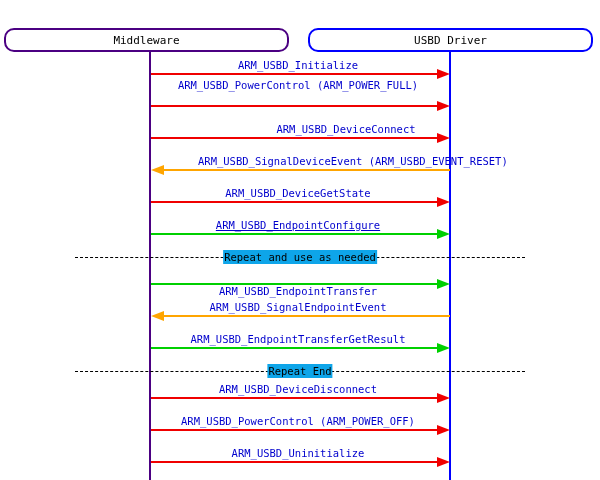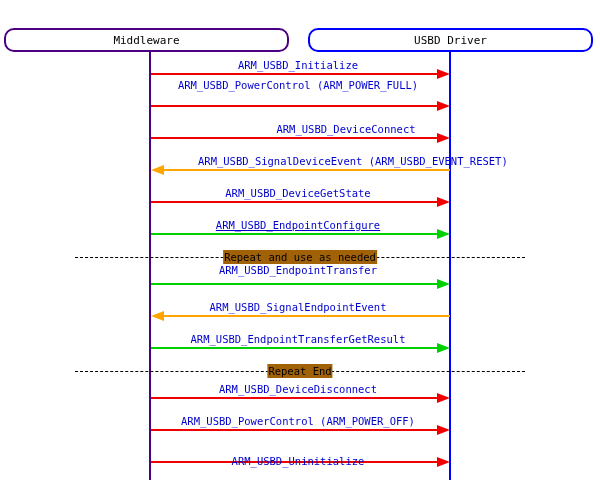--- a/index.html
+++ b/index.html
@@ -66,21 +66,21 @@
     position: absolute;
     left: 75px;
     width: 450px;
     border-top: 1px dashed #000000;
     z-index: 2;
   }
   .sep-label {
     position: absolute;
     left: 50%;
     transform: translateX(-50%);
-    background: #a16207;
+    background: #0ea5e9;
     padding: 0 1px;
     font-size: 10.5px;
     line-height: 14px;
     color: #000000;
     white-space: nowrap;
     z-index: 4;
   }
 </style>
 </head>
 <body>
@@ -112,34 +112,34 @@
       <div class="msg-line" style="top: 169px; background: rgb(255, 165, 0); left: 163px; width: 287px;"></div>
       <div class="arrowhead" style="top: 165px; left: 151px; border-right: 13px solid rgb(255, 165, 0);"></div>
       <div class="msg-label" style="top: 187px;">ARM_USBD_DeviceGetState</div>
       <div class="msg-line" style="top: 201px; background: rgb(240, 0, 0); left: 151px; width: 286px;"></div>
       <div class="arrowhead" style="top: 197px; left: 437px; border-left: 13px solid rgb(240, 0, 0);"></div>
       <div class="msg-label" style="top: 219px; text-decoration: underline;">ARM_USBD_EndpointConfigure</div>
       <div class="msg-line" style="top: 233px; background: rgb(0, 208, 0); left: 151px; width: 286px;"></div>
       <div class="arrowhead" style="top: 229px; left: 437px; border-left: 13px solid rgb(0, 208, 0);"></div>
       <div class="sep-line" style="top: 257px;"></div>
       <div class="sep-label" style="top: 250px;">Repeat and use as needed</div>
-      <div class="msg-label" style="top: 264px;">ARM_USBD_EndpointTransfer</div>
+      <div class="msg-label" style="top: 285px;">ARM_USBD_EndpointTransfer</div>
       <div class="msg-line" style="top: 283px; background: rgb(0, 208, 0); left: 151px; width: 286px;"></div>
       <div class="arrowhead" style="top: 279px; left: 437px; border-left: 13px solid rgb(0, 208, 0);"></div>
       <div class="msg-label" style="top: 301px;">ARM_USBD_SignalEndpointEvent</div>
       <div class="msg-line" style="top: 315px; background: rgb(255, 165, 0); left: 163px; width: 287px;"></div>
       <div class="arrowhead" style="top: 311px; left: 151px; border-right: 13px solid rgb(255, 165, 0);"></div>
       <div class="msg-label" style="top: 333px;">ARM_USBD_EndpointTransferGetResult</div>
       <div class="msg-line" style="top: 347px; background: rgb(0, 208, 0); left: 151px; width: 286px;"></div>
       <div class="arrowhead" style="top: 343px; left: 437px; border-left: 13px solid rgb(0, 208, 0);"></div>
       <div class="sep-line" style="top: 371px;"></div>
       <div class="sep-label" style="top: 364px;">Repeat End</div>
       <div class="msg-label" style="top: 383px;">ARM_USBD_DeviceDisconnect</div>
       <div class="msg-line" style="top: 397px; background: rgb(240, 0, 0); left: 151px; width: 286px;"></div>
       <div class="arrowhead" style="top: 393px; left: 437px; border-left: 13px solid rgb(240, 0, 0);"></div>
       <div class="msg-label" style="top: 415px;">ARM_USBD_PowerControl (ARM_POWER_OFF)</div>
       <div class="msg-line" style="top: 429px; background: rgb(240, 0, 0); left: 151px; width: 286px;"></div>
       <div class="arrowhead" style="top: 425px; left: 437px; border-left: 13px solid rgb(240, 0, 0);"></div>
-      <div class="msg-label" style="top: 447px; margin-top: 8px;">ARM_USBD_Uninitialize</div>
+      <div class="msg-label" style="top: 447px;">ARM_USBD_Uninitialize</div>
       <div class="msg-line" style="top: 461px; background: rgb(240, 0, 0); left: 151px; width: 286px;"></div>
       <div class="arrowhead" style="top: 457px; left: 437px; border-left: 13px solid rgb(240, 0, 0);"></div>
     </div>
 </div>
 
 </body></html>

